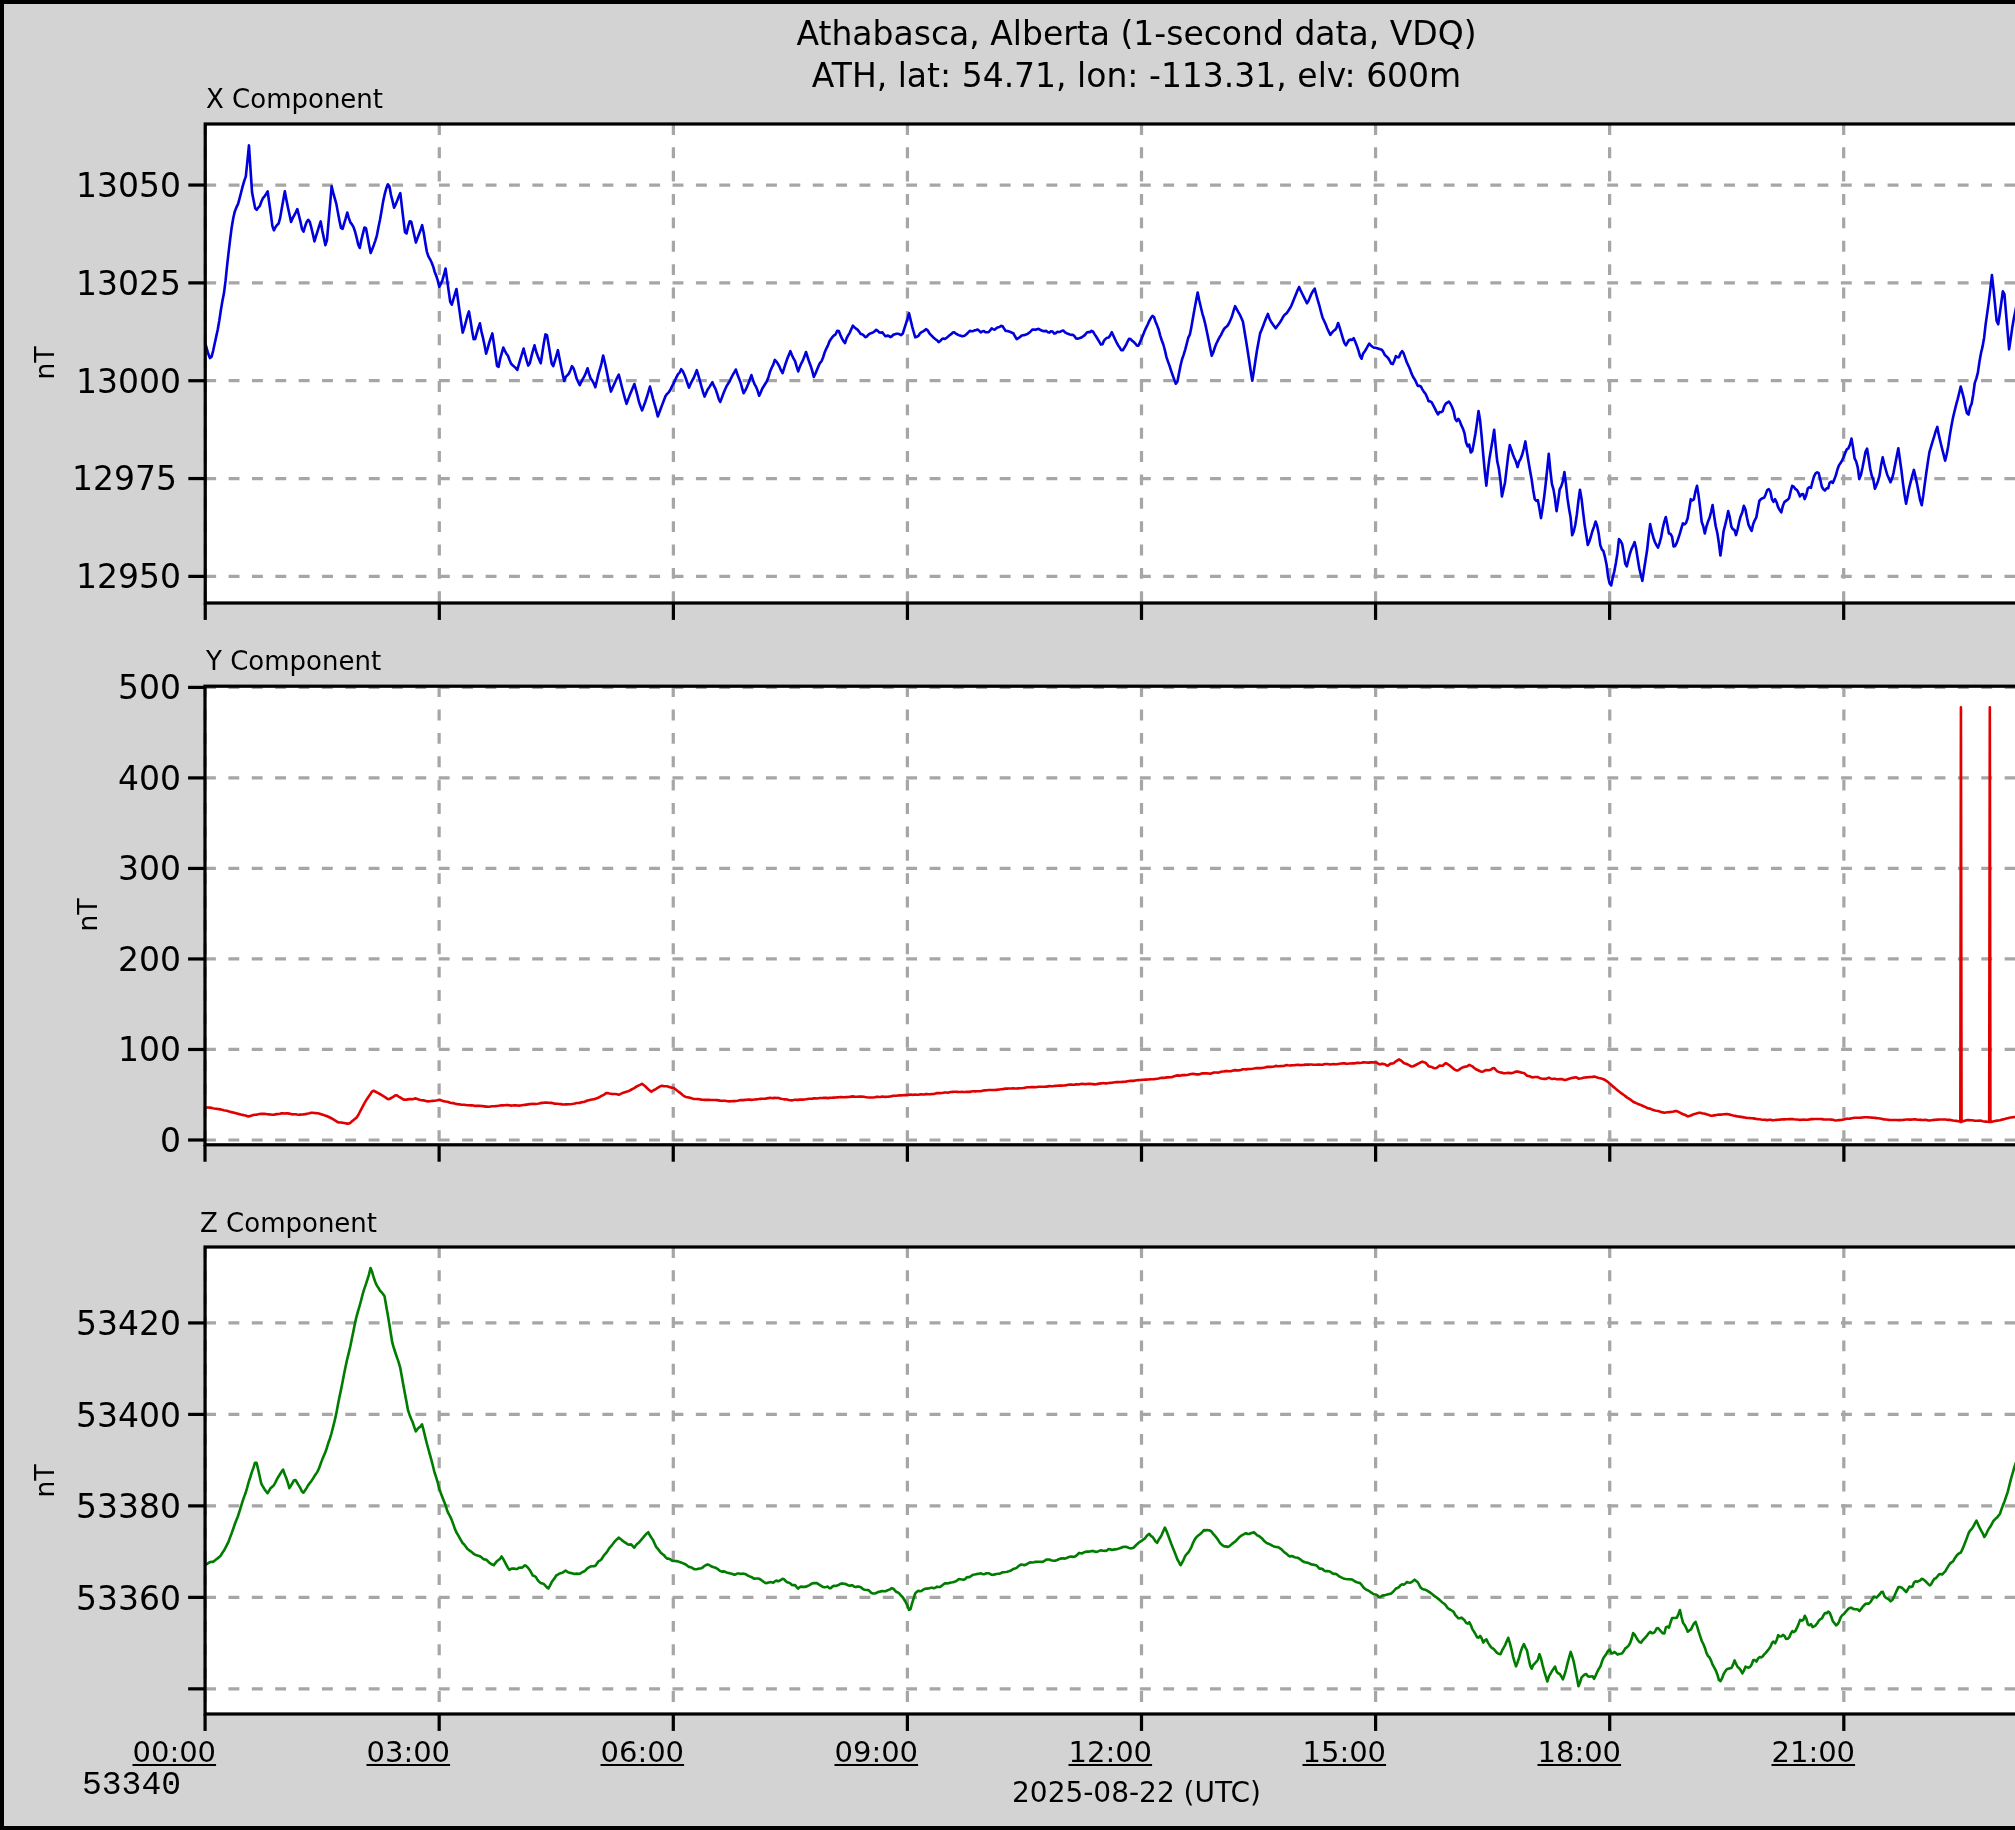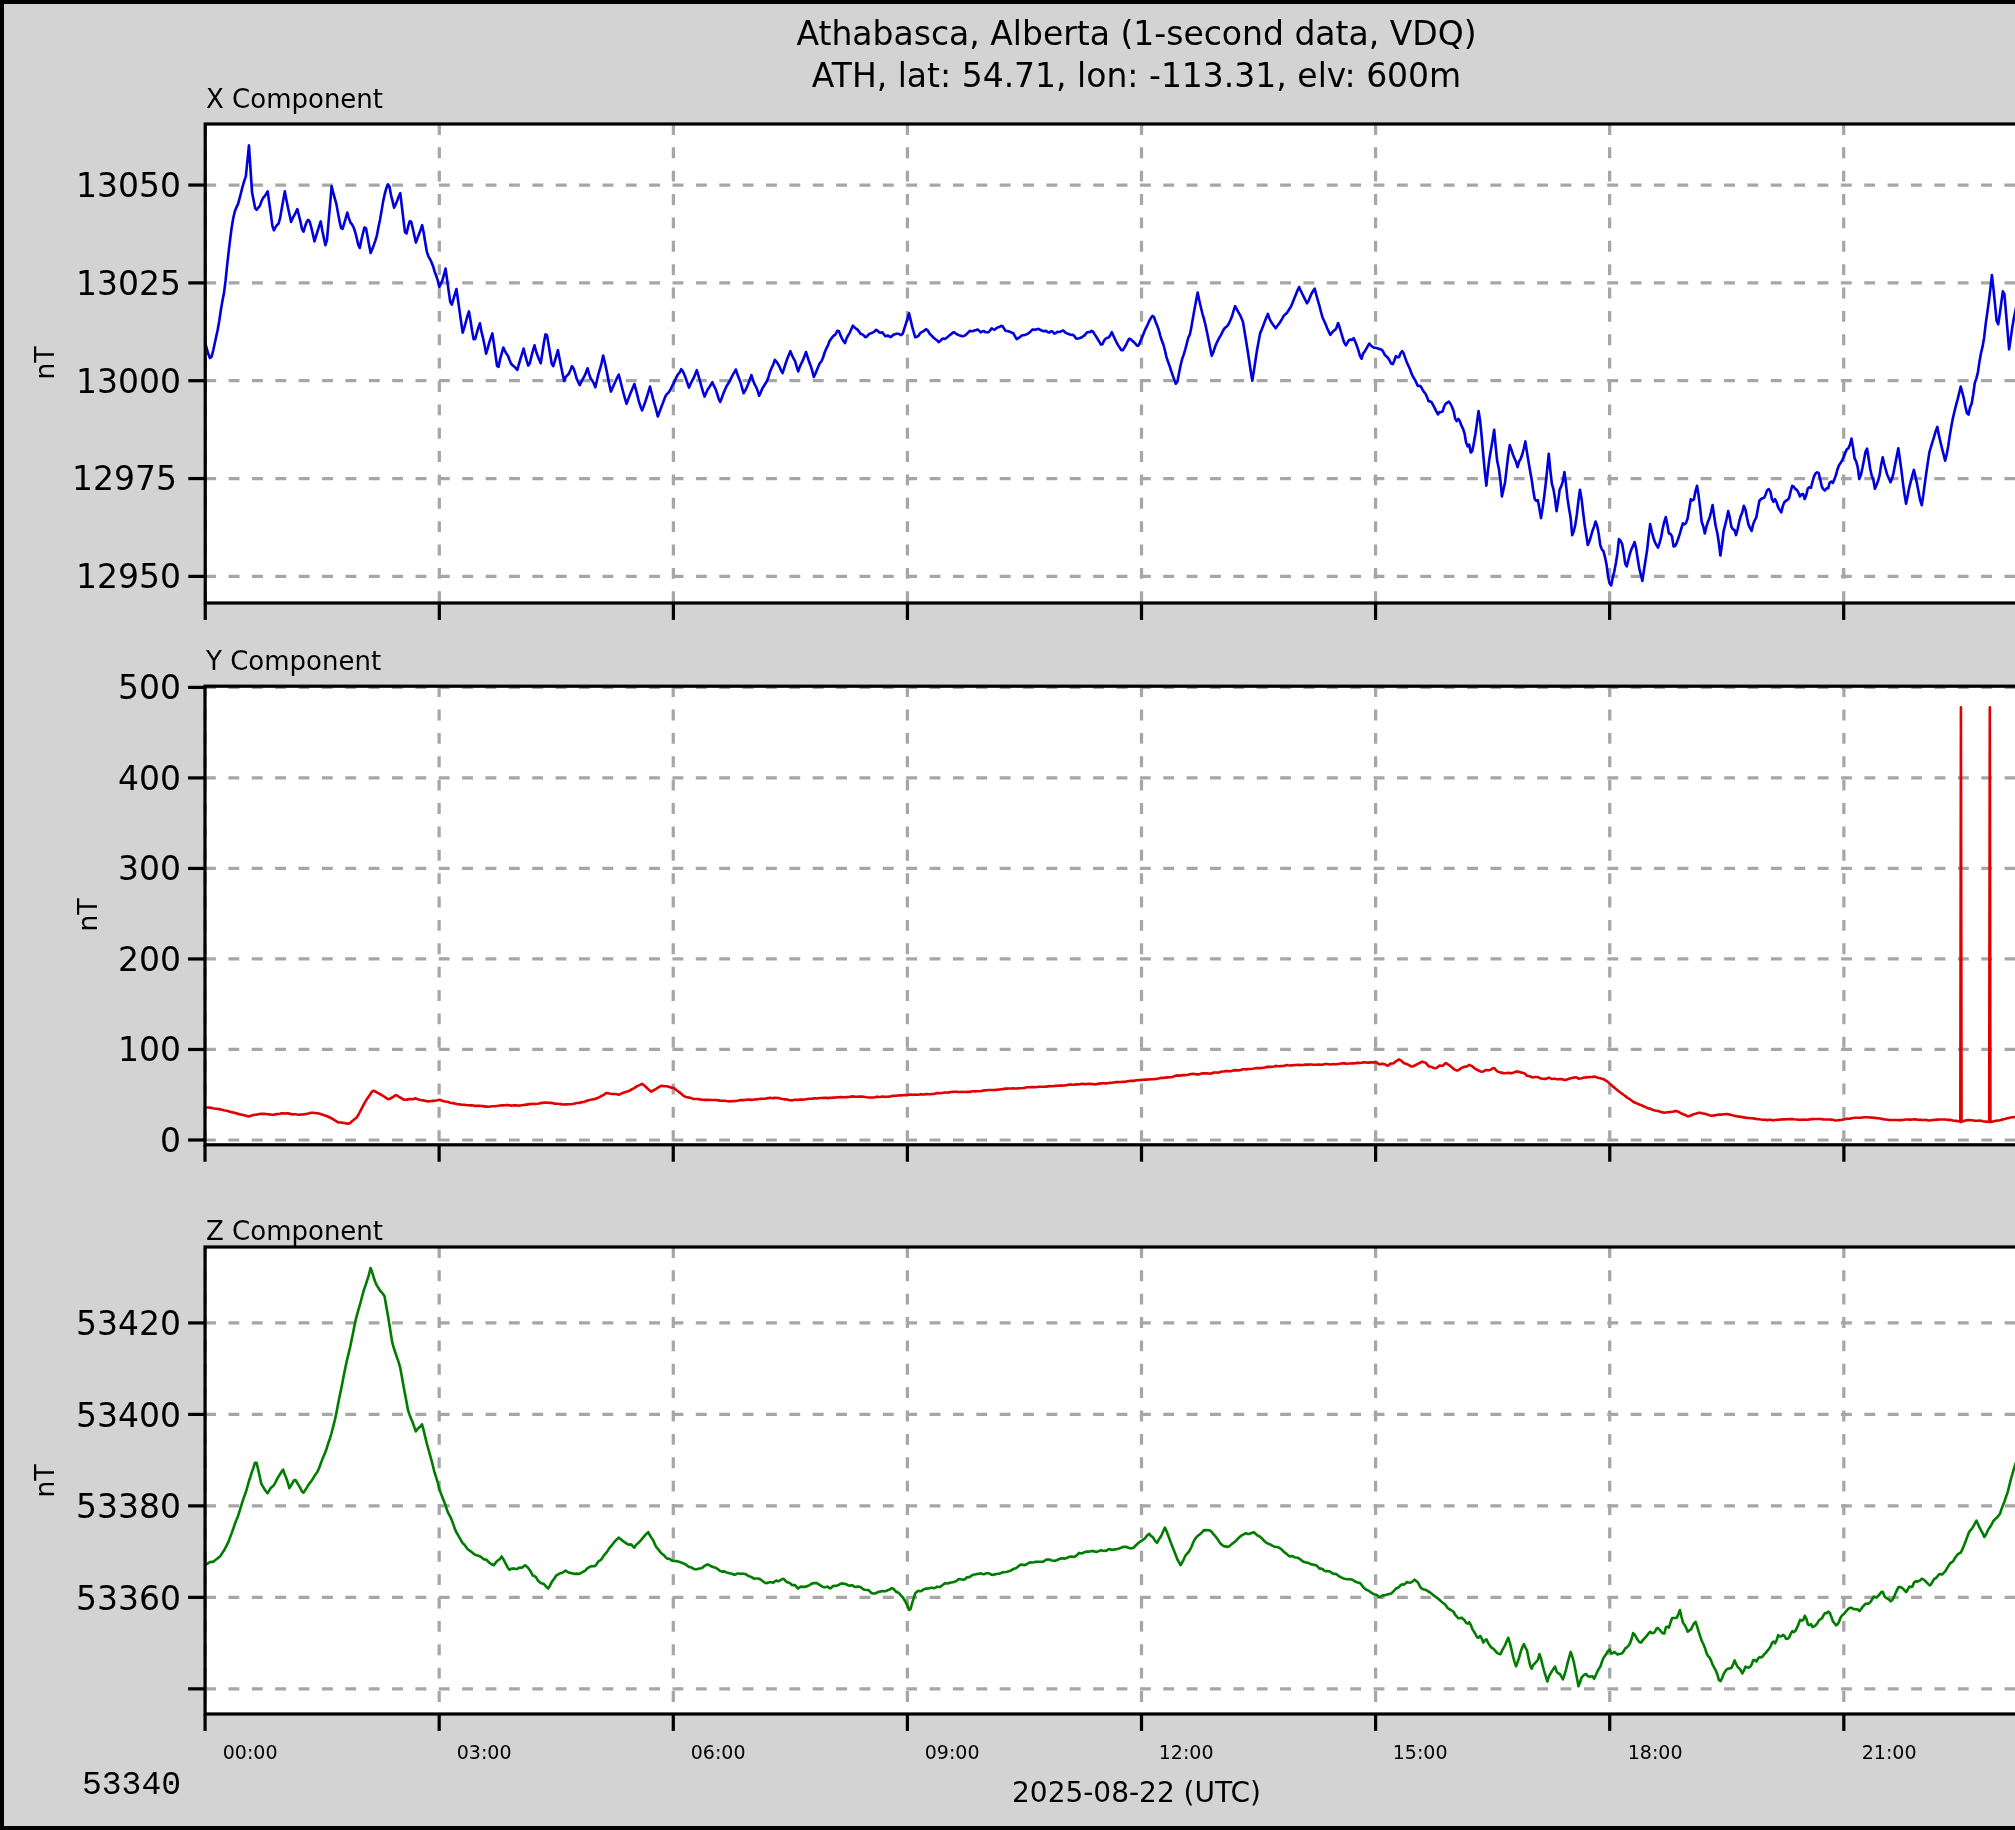--- a/index.html
+++ b/index.html
@@ -11,21 +11,21 @@
     box-sizing:border-box;
     overflow:hidden;
     font-family:"DejaVu Sans","Liberation Sans",sans-serif;
     color:#000;
   }
   .title-block{position:absolute;left:196px;top:8.9px;width:1873px;text-align:center;}
   .title-line{font-size:33px;line-height:42px;white-space:nowrap;}
   .panel-title{position:absolute;font-size:26px;white-space:nowrap;}
   .panel-svg{position:absolute;overflow:visible;}
   .ytick-label{position:absolute;width:173px;text-align:right;font-size:33px;line-height:29px;transform:translateY(-50%);}
-  .xtick-label{position:absolute;width:145px;text-align:right;font-size:19px;line-height:29px;transform:translateX(-50%);}
+  .xtick-label{position:absolute;width:145px;text-align:left;font-size:29px;line-height:29px;transform:translateX(-50%);text-decoration:underline;}
   .axis-ylabel{position:absolute;width:121px;text-align:center;font-size:27px;transform:translate(-50%,-50%) rotate(-90deg);white-space:nowrap;}
   .xlabel{position:absolute;left:196px;top:1772px;width:1873px;text-align:center;font-size:28px;white-space:nowrap;}
 </style>
 </head>
 <body>
 
 <div class="figure">
   <div class="title-block">
     <div class="title-line">Athabasca, Alberta (1-second data, VDQ)</div>
     <div class="title-line">ATH, lat: 54.71, lon: -113.31, elv: 600m</div>
@@ -110,21 +110,21 @@
         <line x1="1162" y1="1138" x2="1162" y2="1180"></line>
         <line x1="1743" y1="1138" x2="1743" y2="1180"></line>
         <line x1="2324" y1="1138" x2="2324" y2="1180"></line>
         <line x1="2905" y1="1138" x2="2905" y2="1180"></line>
         <line x1="3486" y1="1138" x2="3486" y2="1180"></line>
         <line x1="4067" y1="1138" x2="4067" y2="1180"></line>
       </g>
       <rect x="0" y="0" width="4648" height="1138" fill="none" stroke="#000000" stroke-width="8"></rect>
     </svg>
 
-  <div class="panel-title" style="left:202px;top:1204px;margin-top:8px;">Z Component</div>
+  <div class="panel-title" style="left:196px;top:1204px;">Z Component</div>
   <div class="axis-ylabel" style="left:40px;top:1477px;">nT</div>
   <svg class="panel-svg" id="svg-panel-2" style="left:201px;top:1243px;" width="1873" height="467" viewBox="0 0 4648 1159">
       <rect x="0" y="0" width="4648" height="1159" fill="#ffffff"></rect>
       <clipPath id="clip2">
         <rect x="0" y="0" width="4648" height="1159"></rect>
       </clipPath>
       <g stroke="#a6a6a6" stroke-width="8" stroke-dasharray="27 31">
         <line x1="0" y1="0" x2="0" y2="1159"></line>
         <line x1="581" y1="0" x2="581" y2="1159"></line>
         <line x1="1162" y1="0" x2="1162" y2="1159"></line>

